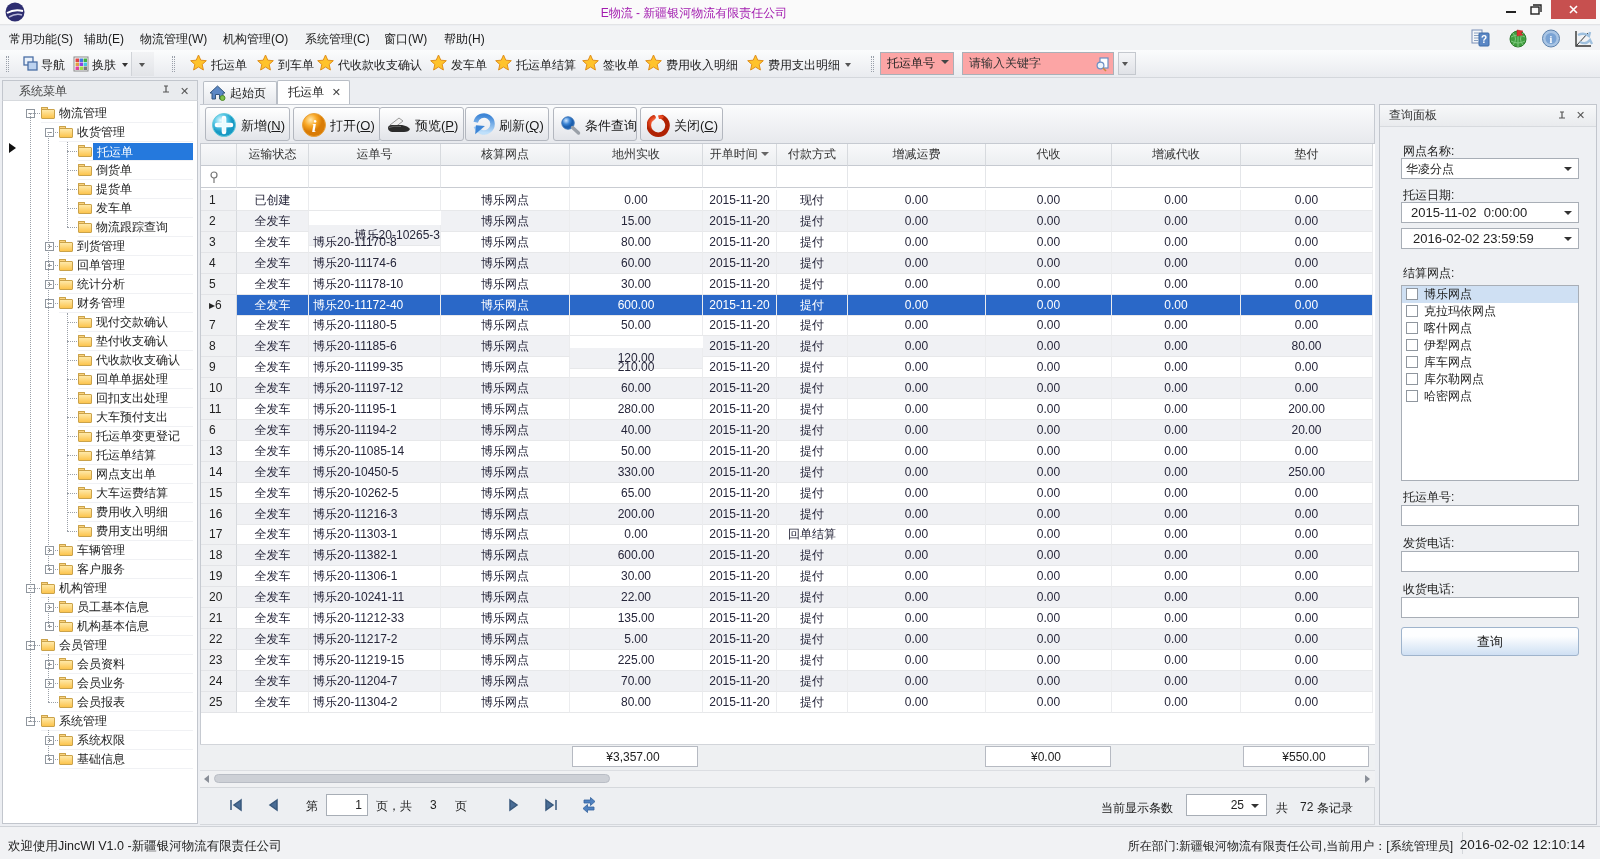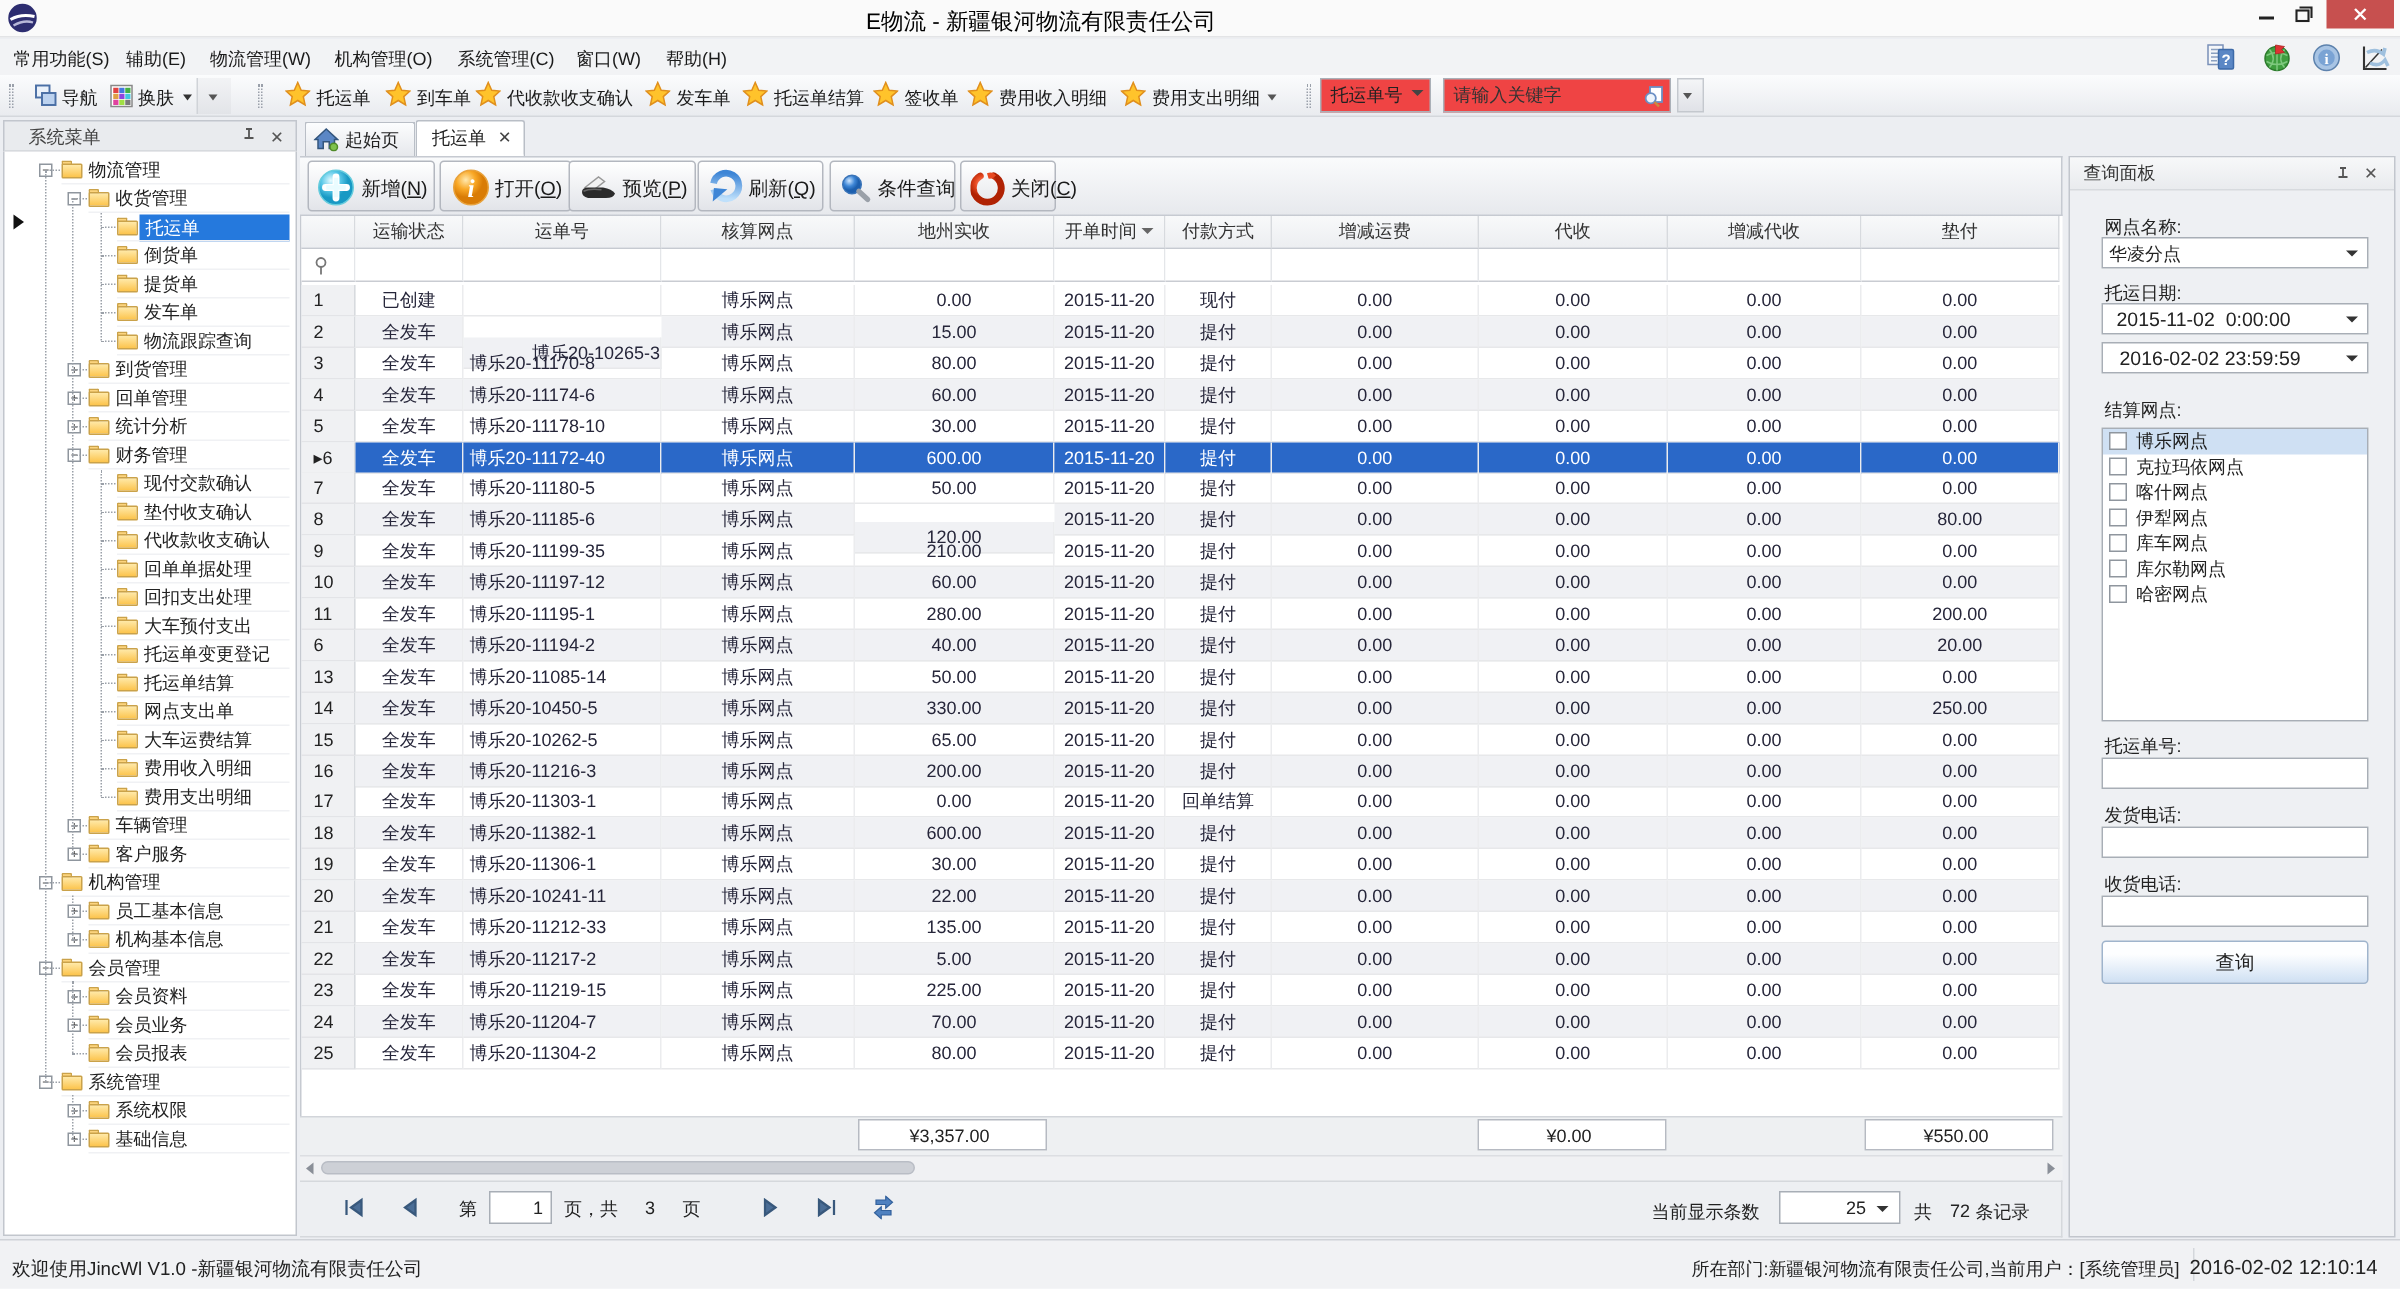--- a/index.html
+++ b/index.html
@@ -1,32 +1,32 @@
 <!DOCTYPE html>
 <html><head>
 <meta charset="utf-8">
 <style>
 *{margin:0;padding:0;box-sizing:border-box}
 html,body{width:1600px;height:859px;overflow:hidden}
 body{font-family:"Liberation Sans",sans-serif;font-size:12px;color:#222;background:#eceef2;position:relative}
 .abs{position:absolute}
 
 #titlebar{left:0;top:0;width:1600px;height:25px;background:#fafafa;border-bottom:1px solid #e3e4e6}
-#titletext{left:0;top:5px;width:1388px;text-align:center;font-size:15px;color:#000000}
+#titletext{left:0;top:5px;width:1388px;text-align:center;font-size:12px;color:#a21caf}
 #winmin{left:1496px;top:0;width:30px;height:19px;color:#222;text-align:center}
 #winmax{left:1520px;top:0;width:28px;height:19px}
 #winclose{left:1551px;top:0;width:45px;height:19px;background:#c7504f}
 
 #menubar{left:0;top:26px;width:1600px;height:24px;background:#f2f3f5}
 .mitem{position:absolute;top:31px;font-size:12px;color:#1a1a1a}
 
 #toolbar{left:0;top:50px;width:1600px;height:28px;background:linear-gradient(#fbfcfd,#e9ebef);border-bottom:1px solid #d4d7dc}
 .grip{position:absolute;top:6px;width:3px;height:16px;border-left:1px dotted #9aa0aa;border-right:1px dotted #9aa0aa}
 .tbtxt{position:absolute;top:7px;color:#1a1a1a;white-space:nowrap}
-.combo{position:absolute;background:#ef4444;border:1px solid #aab0b8}
+.combo{position:absolute;background:#fca5a5;border:1px solid #aab0b8}
 .combo .arr{position:absolute;right:4px;top:7px;width:0;height:0;border-left:4px solid transparent;border-right:4px solid transparent;border-top:4px solid #444}
 
 #leftpanel{left:2px;top:80px;width:196px;height:744px;background:#fff;border:1px solid #c2c6cd}
 #lphead{left:2px;top:80px;width:196px;height:21px;background:#e9ebee;border:1px solid #c2c6cd;border-bottom:1px solid #d7dade;color:#444;line-height:20px;padding-left:16px;font-size:12px}
 .treerow{position:absolute;left:3px;height:19px;line-height:19px;white-space:nowrap}
 .fold{position:absolute;top:3px;width:15px;height:12px}
 .fold .back{position:absolute;left:0;top:2px;width:14px;height:10px;background:linear-gradient(#ffe9a8,#fcc44d);border:1px solid #caa24a;border-radius:1px}
 .fold .tab2{position:absolute;left:0;top:0px;width:7px;height:3px;background:#fcd47e;border:1px solid #caa24a;border-bottom:none;border-radius:1px 1px 0 0}
 .expander{position:absolute;top:5px;width:9px;height:9px;background:#fff;border:1px solid #8f969e;font-size:8px;line-height:7px;text-align:center;color:#333}
 .tab{position:absolute;top:1px;height:23px;border:1px solid #b9bec6;border-bottom:none;border-radius:2px 2px 0 0;background:linear-gradient(#fcfdfe,#e6e8ec);color:#222;line-height:22px}
@@ -607,21 +607,21 @@
               <stop offset="0%" stop-color="#cfe6ff"></stop>
               <stop offset="60%" stop-color="#3d86d6"></stop>
               <stop offset="100%" stop-color="#1c5fae"></stop>
             </radialGradient>
           </defs>
           <circle cx="8" cy="7" r="6.2" fill="url(#gFd)" stroke="#3a74b8"></circle>
           <path d="M12.5 11.5 l6 5.5" stroke="#9aa0a8" stroke-width="3.4" stroke-linecap="round"></path>
         </svg></span>
       <span class="lbl" style="left:31px">条件查询</span>
     </div>
-    <div class="gbtn" style="left:640px;top:107px;width:64px">
+    <div class="gbtn" style="left:640px;top:107px;width:83px">
       <span class="abs" style="left:6px;top:6px"><svg width="24" height="24">
           <defs>
             <radialGradient id="gCl" cx="35%" cy="30%">
               <stop offset="0%" stop-color="#ff9d86"></stop>
               <stop offset="55%" stop-color="#e84a22"></stop>
               <stop offset="100%" stop-color="#b02203"></stop>
             </radialGradient>
           </defs>
           <path d="M15.5 3.2 A9.3 9.3 0 1 1 6.5 3.4" fill="none" stroke="url(#gCl)" stroke-width="4.6" stroke-linecap="round"></path>
           <path d="M11 1.5 q4 -1.5 6 1.5 q-2 2.5 -5 2" fill="#e84a22"></path>

